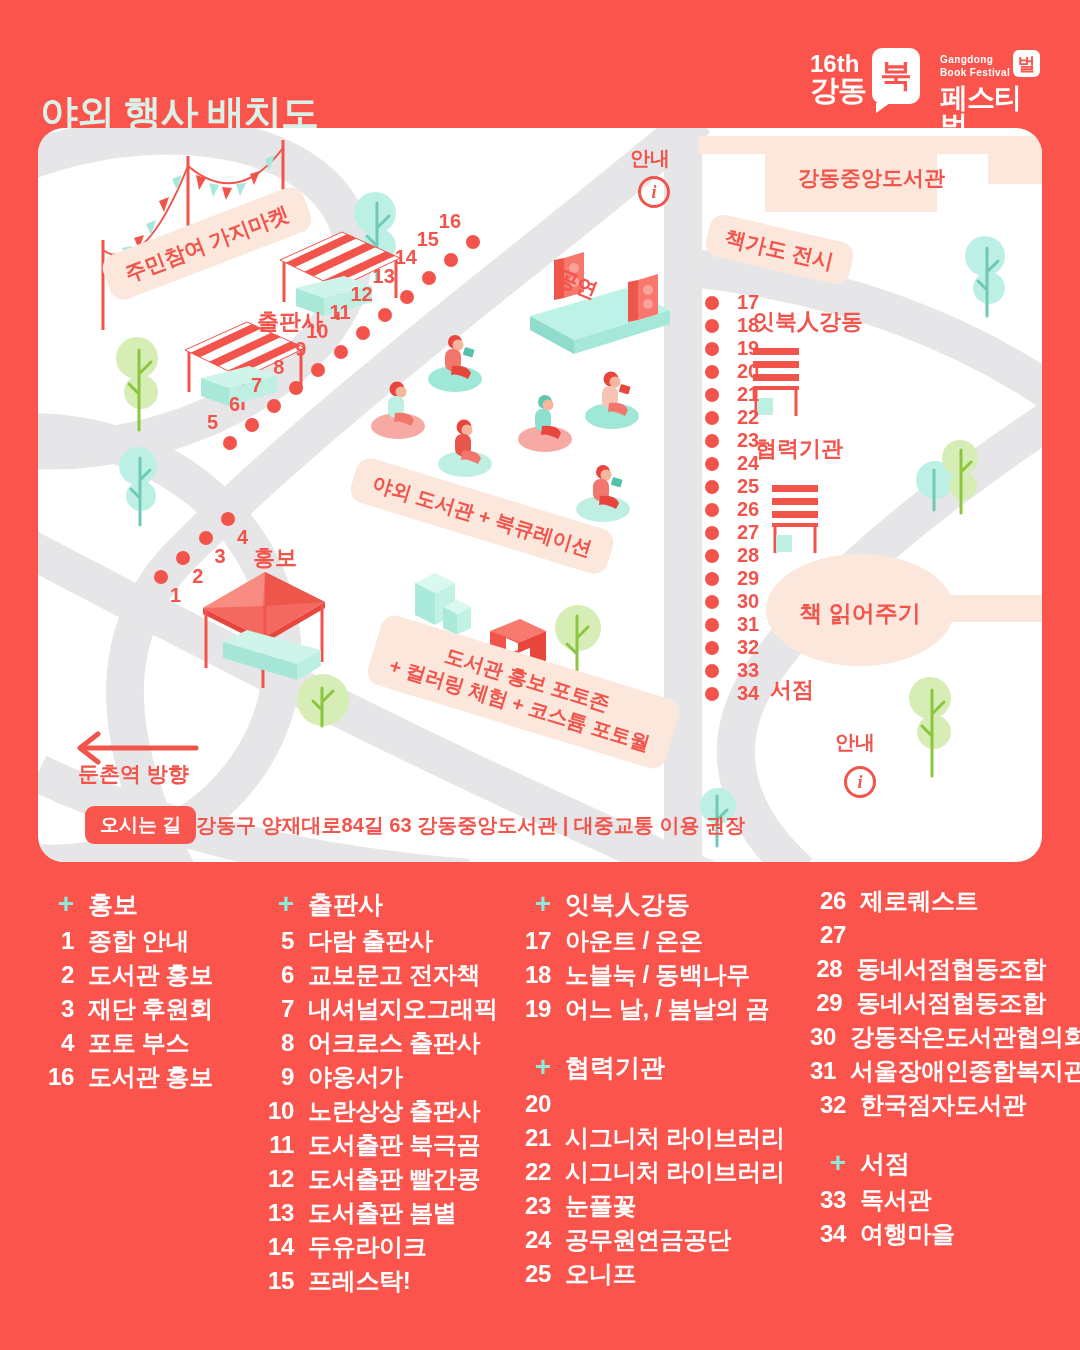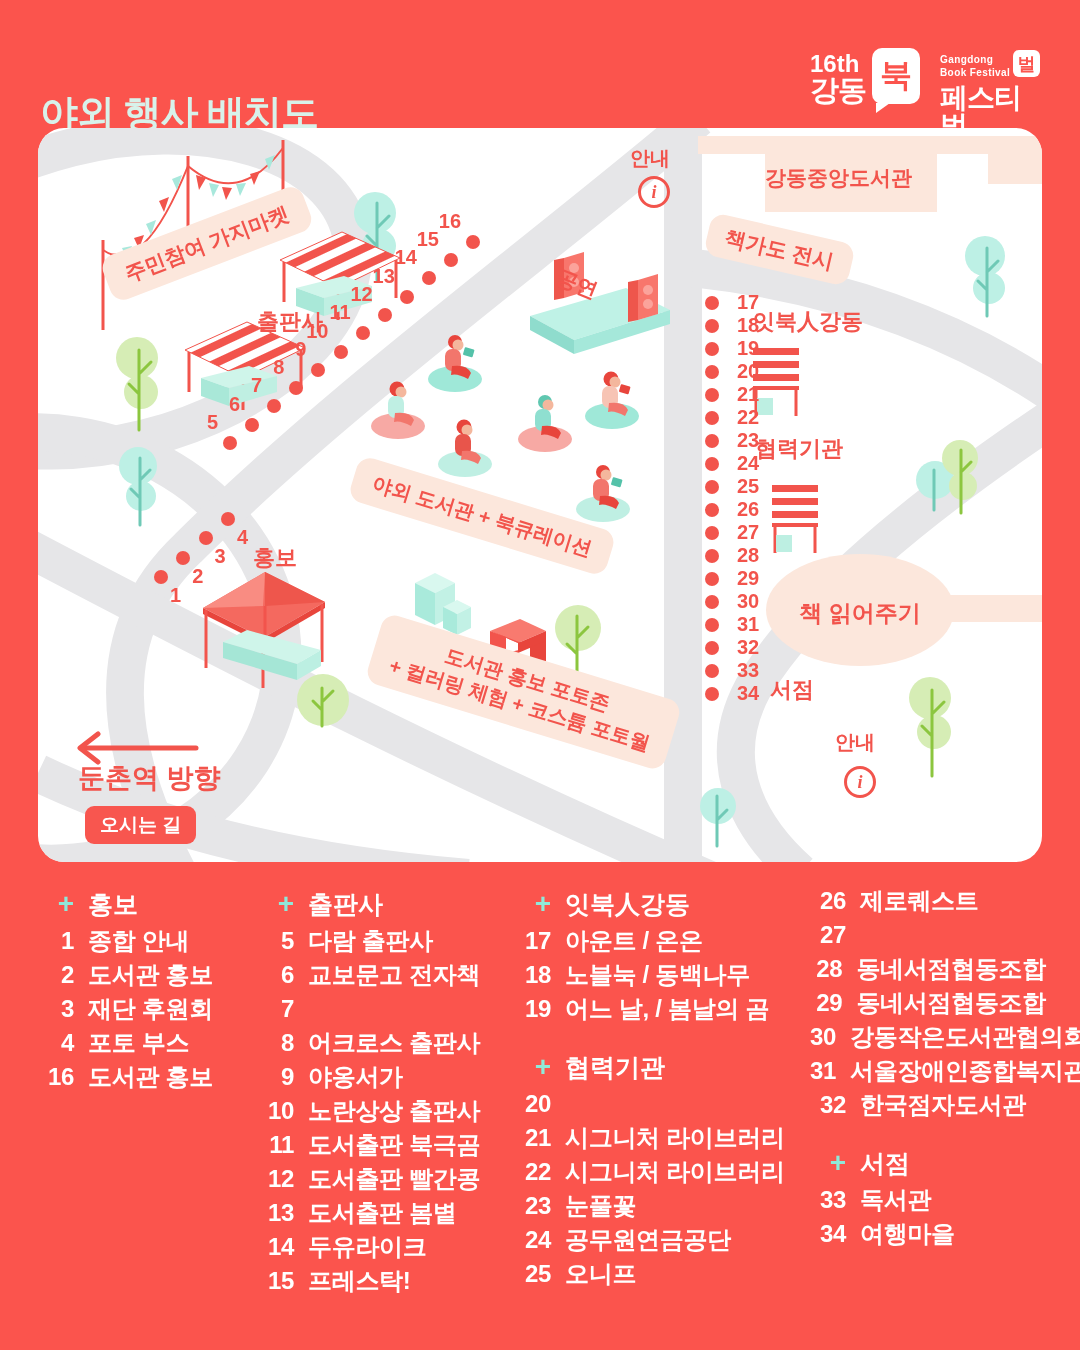--- a/index.html
+++ b/index.html
@@ -45,22 +45,22 @@
     text-align:center; line-height:1.3;
   }
   .plain{ font-size:22px; }
   .num-label{ position:absolute; color:#F2544C; font-weight:800; font-size:20px; white-space:nowrap;}
   .dot{ position:absolute; width:14px; height:14px; border-radius:50%; background:#F2544C;}
   .info-icon{
     position:absolute; width:26px; height:26px; border:3px solid #F2544C; border-radius:50%;
     color:#F2544C; display:flex; align-items:center; justify-content:center;
     font-family:"Liberation Serif", serif; font-size:18px; font-weight:700; font-style:italic;
   }
-  .building-label{ position:absolute; text-align:left; font-size:21px;}
-  .station{ position:absolute; left:40px; top:632px; font-size:27px; font-weight:800; color:#F2544C;}
+  .building-label{ position:absolute; text-align:right; font-size:21px;}
+  .station{ position:absolute; left:40px; top:632px; font-size:21px; font-weight:800; color:#F2544C;}
   .badge{
     position:absolute; left:47px; top:678px; background:#F8564F; color:#fff; font-size:19px;
     font-weight:800; padding:6px 15px; border-radius:9px; white-space:nowrap;
   }
   .address{ position:absolute; left:158px; top:684px; color:#F2544C; font-size:20px; font-weight:800; white-space:nowrap;}
   
   .legend{ position:absolute; left:38px; top:884px; display:flex; color:#fff;}
   .legend-col{ display:flex; flex-direction:column;}
   .legend-section + .legend-section{ margin-top:21px;}
   .legend-header{ display:flex; align-items:center; height:40px;}
@@ -345,20 +345,21 @@
     <div class="map-label" style="left:797px; top:601px; font-size:20px;">안내</div>
     <div class="info-icon" style="left:806px; top:638px;">i</div>
     <div class="map-label plain" style="left:215px; top:415px;">홍보</div>
     <div class="map-label pill" style="left:310px; top:365px; font-size:20px; transform:rotate(17deg);">야외 도서관 + 북큐레이션</div>
     <div class="map-label pill" style="left:330px; top:528px; font-size:20px; transform:rotate(17deg);">
       <div>도서관 홍보 포토존</div>
       <div>+ 컬러링 체험 + 코스튬 포토월</div>
     </div>
     <div class="station">둔촌역 방향</div>
     <div class="badge">오시는 길</div>
+    <div class="address">강동구 양재대로84길 63 강동중앙도서관  |  대중교통 이용 권장</div>
 
     <div id="dots">
         <div class="dot" style="left: 185px; top: 308px;"></div>
         <div class="num-label" style="left: 140px; top: 283px; width: 40px; text-align: right;">5</div>
         <div class="dot" style="left: 207.1px; top: 289.7px;"></div>
         <div class="num-label" style="left: 162.1px; top: 264.7px; width: 40px; text-align: right;">6</div>
         <div class="dot" style="left: 229.2px; top: 271.4px;"></div>
         <div class="num-label" style="left: 184.2px; top: 246.4px; width: 40px; text-align: right;">7</div>
         <div class="dot" style="left: 251.3px; top: 253.1px;"></div>
         <div class="num-label" style="left: 206.3px; top: 228.1px; width: 40px; text-align: right;">8</div>
@@ -463,20 +464,21 @@
           <div class="legend-row">
             <span class="n">5</span>
             <span class="t">다람 출판사</span>
           </div>
           <div class="legend-row">
             <span class="n">6</span>
             <span class="t">교보문고 전자책</span>
           </div>
           <div class="legend-row">
             <span class="n">7</span>
+            <span class="t">내셔널지오그래픽</span>
           </div>
           <div class="legend-row">
             <span class="n">8</span>
             <span class="t">어크로스 출판사</span>
           </div>
           <div class="legend-row">
             <span class="n">9</span>
             <span class="t">야옹서가</span>
           </div>
           <div class="legend-row">

